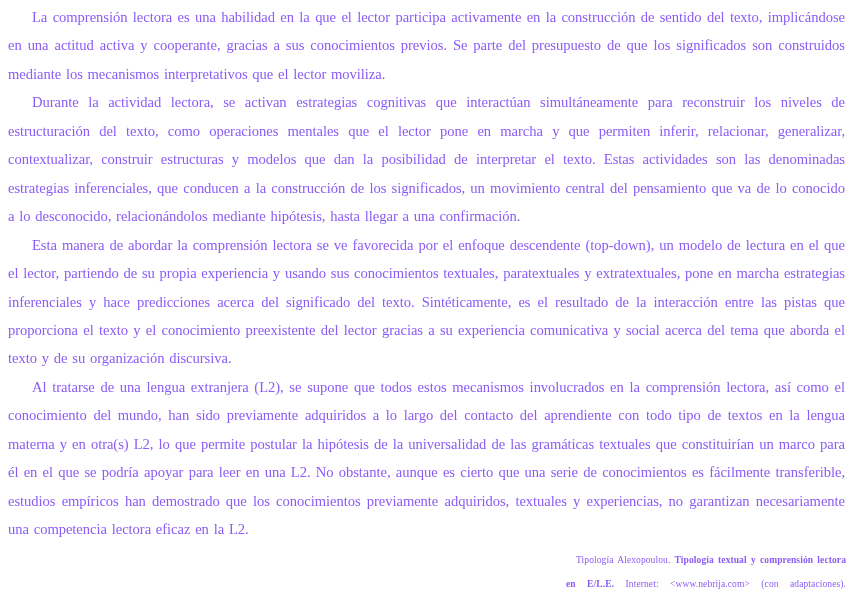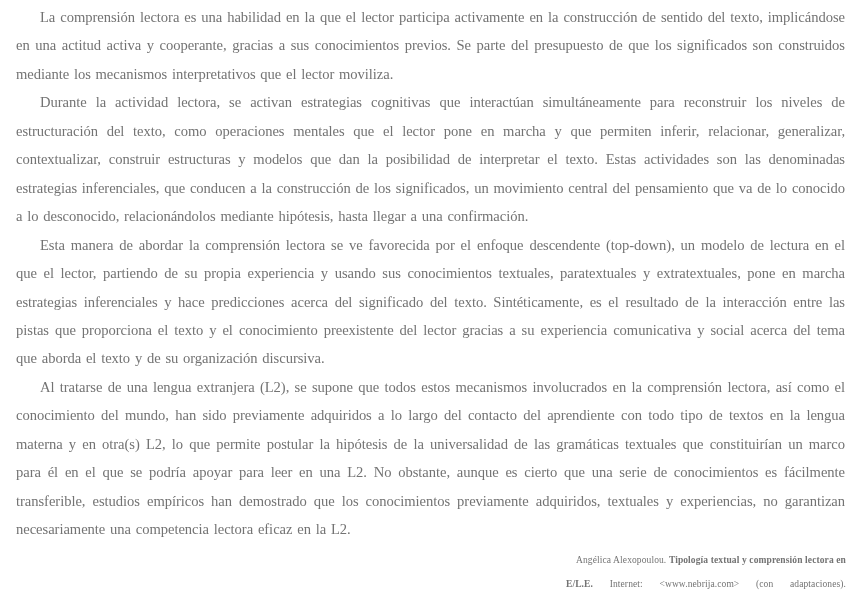--- a/index.html
+++ b/index.html
@@ -5,24 +5,24 @@
   html, body {
     margin: 0;
     padding: 0;
     background: #ffffff;
   }
   .page {
     position: relative;
     width: 853px;
     height: 597px;
     background: #ffffff;
-    color: #737373;
+    color: #8b5cf6;
     font-family: "Liberation Serif", "DejaVu Serif", serif;
     box-sizing: border-box;
-    padding: 3px 8px 0 16px;
+    padding: 3px 8px 0 8px;
     overflow: hidden;
   }
   .body-text p {
     margin: 0;
     font-size: 14.6px;
     line-height: 28.45px;
     text-align: justify;
     text-indent: 24px;
     letter-spacing: -0.05px;
     word-spacing: 1.2px;
@@ -48,14 +48,14 @@
 </head>
 <body>
 
 <div class="page">
   <div class="body-text">
     <p>La comprensión lectora es una habilidad en la que el lector participa activamente en la construcción de sentido del texto, implicándose en una actitud activa y cooperante, gracias a sus conocimientos previos. Se parte del presupuesto de que los significados son construidos mediante los mecanismos interpretativos que el lector moviliza.</p>
     <p>Durante la actividad lectora, se activan estrategias cognitivas que interactúan simultáneamente para reconstruir los niveles de estructuración del texto, como operaciones mentales que el lector pone en marcha y que permiten inferir, relacionar, generalizar, contextualizar, construir estructuras y modelos que dan la posibilidad de interpretar el texto. Estas actividades son las denominadas estrategias inferenciales, que conducen a la construcción de los significados, un movimiento central del pensamiento que va de lo conocido a lo desconocido, relacionándolos mediante hipótesis, hasta llegar a una confirmación.</p>
     <p><span>Esta manera de abordar la comprensión lectora se ve favorecida por el enfoque descendente (</span><span class="italic-term">top-down</span><span>), un modelo de lectura en el que el lector, partiendo de su propia experiencia y usando sus conocimientos textuales, paratextuales y extratextuales, pone en marcha estrategias inferenciales y hace predicciones acerca del significado del texto. Sintéticamente, es el resultado de la interacción entre las pistas que proporciona el texto y el conocimiento preexistente del lector gracias a su experiencia comunicativa y social acerca del tema que aborda el texto y de su organización discursiva.</span></p>
     <p>Al tratarse de una lengua extranjera (L2), se supone que todos estos mecanismos involucrados en la comprensión lectora, así como el conocimiento del mundo, han sido previamente adquiridos a lo largo del contacto del aprendiente con todo tipo de textos en la lengua materna y en otra(s) L2, lo que permite postular la hipótesis de la universalidad de las gramáticas textuales que constituirían un marco para él en el que se podría apoyar para leer en una L2. No obstante, aunque es cierto que una serie de conocimientos es fácilmente transferible, estudios empíricos han demostrado que los conocimientos previamente adquiridos, textuales y experiencias, no garantizan necesariamente una competencia lectora eficaz en la L2.</p>
   </div>
-  <div class="citation"><span>Angélica Alexopoulou. </span><span class="bold">Tipología textual y comprensión lectora en E/L.E.</span><span> Internet: &lt;www.nebrija.com&gt; (con adaptaciones).</span></div>
+  <div class="citation"><span>Tipología Alexopoulou. </span><span class="bold">Tipología textual y comprensión lectora en E/L.E.</span><span> Internet: &lt;www.nebrija.com&gt; (con adaptaciones).</span></div>
 </div>
 
 </body></html>

